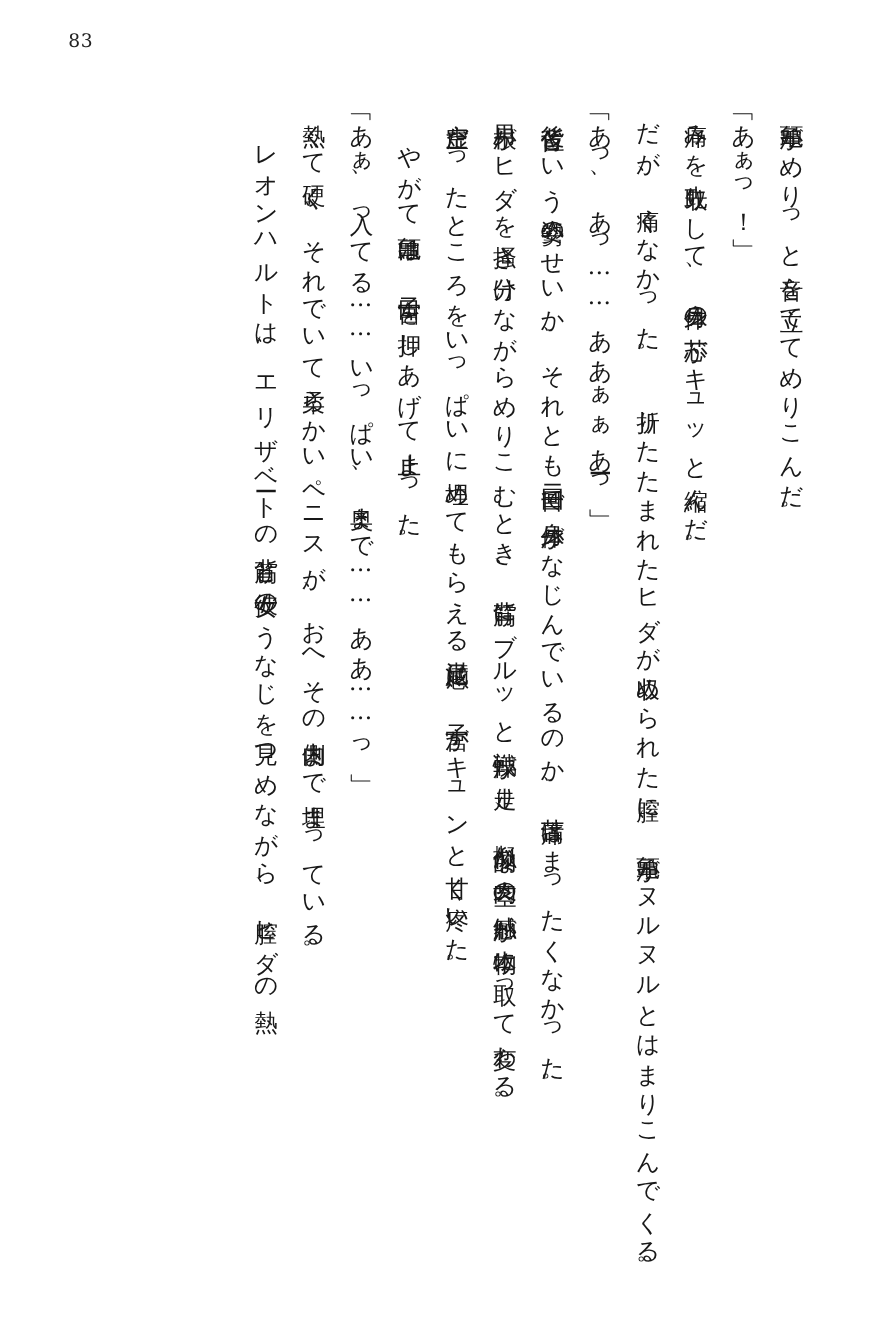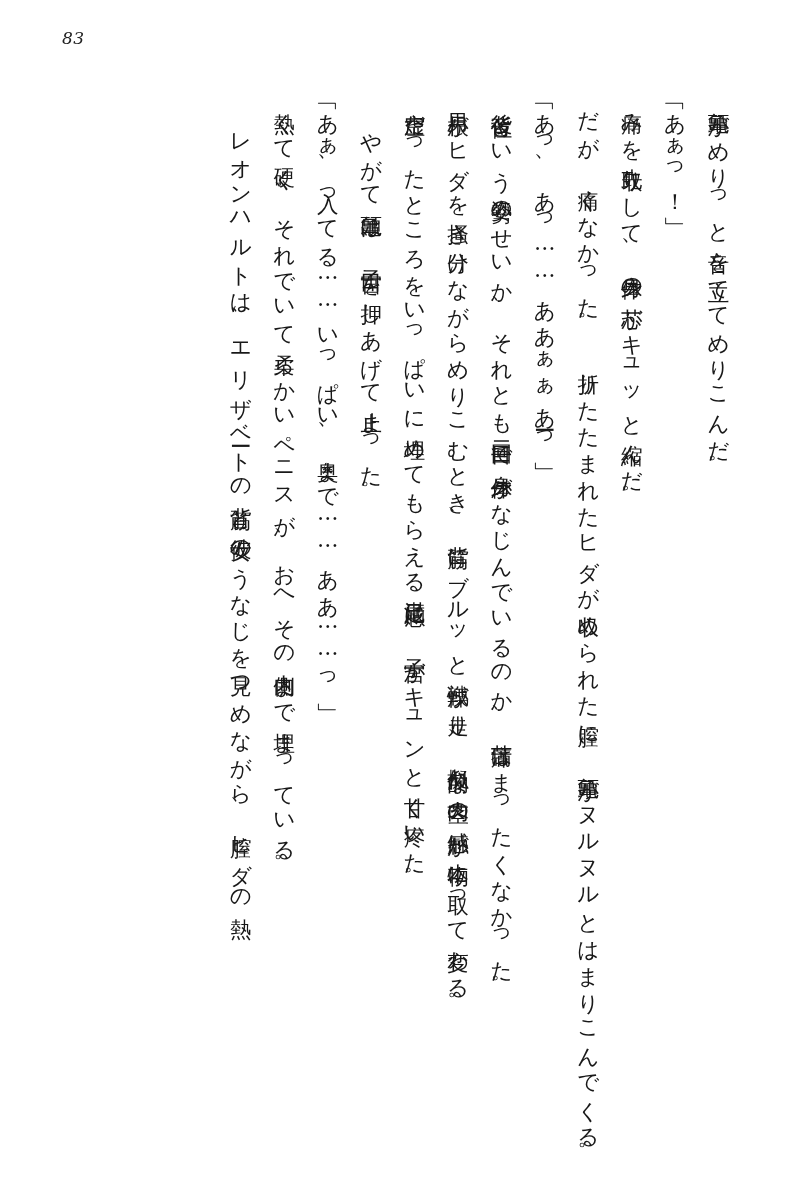--- a/index.html
+++ b/index.html
@@ -19,21 +19,20 @@
     width: 792px;
     height: 1200px;
     background: #ffffff;
   }
   .page-number {
     position: absolute;
     top: 28px;
     left: 62px;
     font-family: "DejaVu Serif", "Liberation Serif", serif;
     font-size: 17px;
-    font-style: italic;
     color: #222222;
     letter-spacing: 0.5px;
   }
   
   .vtext {
     position: absolute;
     top: 96px;
     right: 52px;
     left: 36px;
     height: 1068px;

